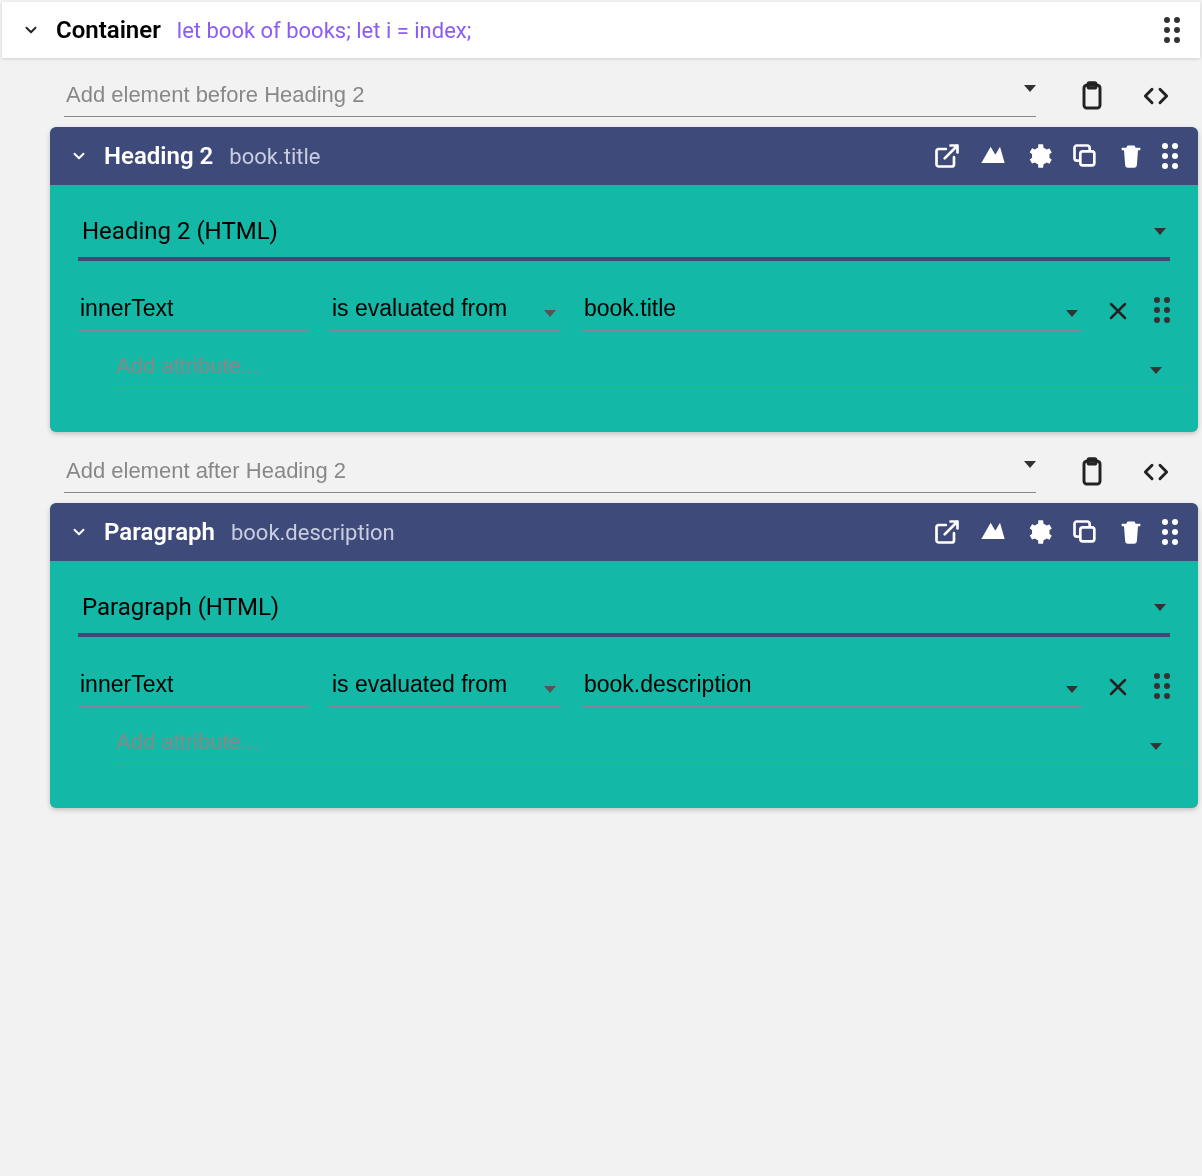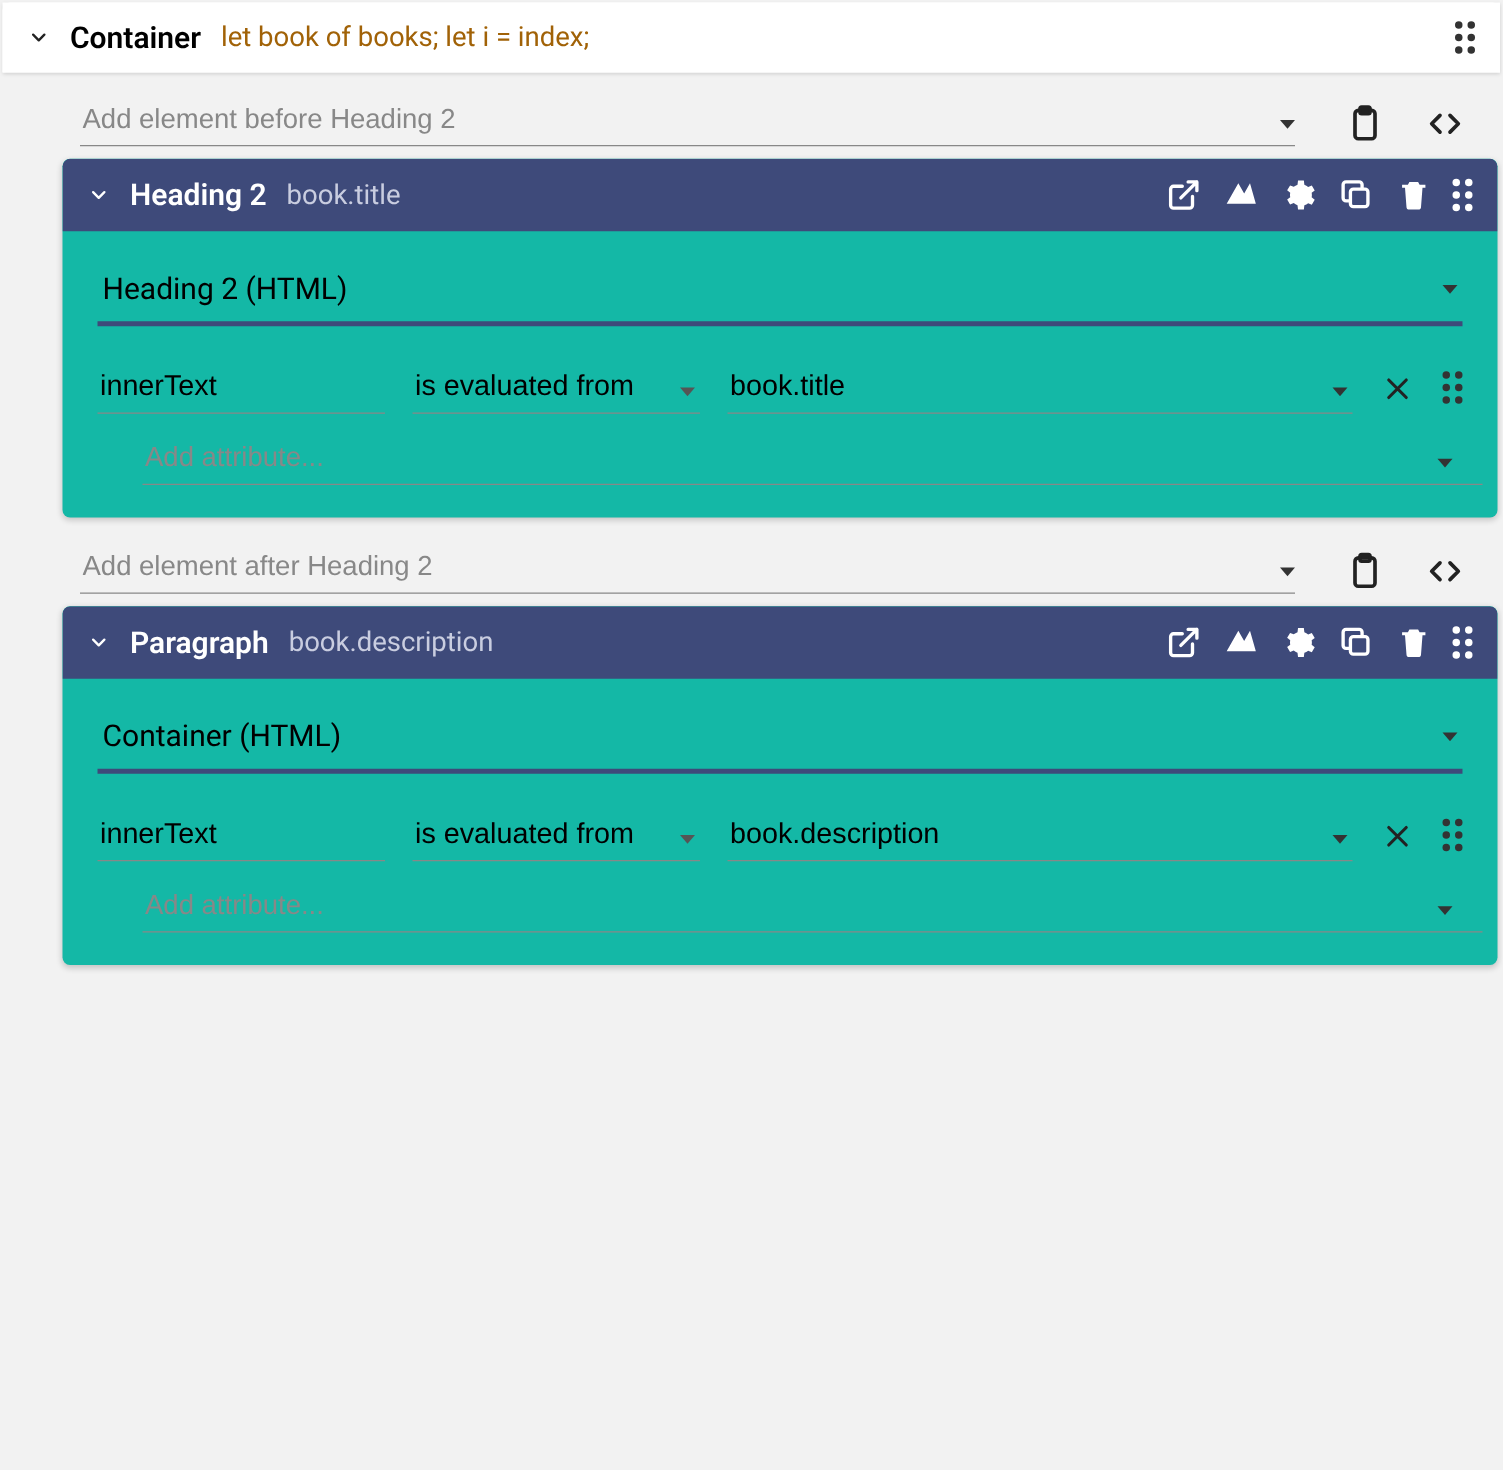--- a/index.html
+++ b/index.html
@@ -23,42 +23,42 @@
   }
   .header-white { background: #fff; border-radius: 6px 6px 0 0; }
   .header-dark { background: #3e4a7a; color: #fff; border-radius: 6px 6px 0 0; }
   .chevron {
     width: 18px; height: 18px;
     display: inline-flex; align-items: center; justify-content: center;
     cursor: pointer;
   }
   .chevron svg { width: 18px; height: 18px; }
   .title-bold { font-weight: 600; font-size: 24px; }
-  .title-sub { color: #a16207; font-size: 22px; font-weight: 400; }
+  .title-sub { color: #8b5cf6; font-size: 22px; font-weight: 400; }
   .header-dark .title-sub { color: #c9cde0; }
   .spacer { flex: 1; }
   .icon-btn {
     width: 30px; height: 30px;
     display: inline-flex; align-items: center; justify-content: center;
     cursor: pointer;
   }
   .icon-btn svg { width: 28px; height: 28px; }
   .dots-grid {
     display: grid;
     grid-template-columns: repeat(2, 6px);
     grid-template-rows: repeat(3, 6px);
     gap: 4px;
     cursor: grab;
   }
   .dots-grid span { width: 6px; height: 6px; background: currentColor; border-radius: 50%; }
   .dots-grid.black { color: #333; }
   .dots-grid.white { color: #fff; }
   .insert-row {
     display: flex;
-    align-items: flex-end;
+    align-items: center;
     padding: 10px 26px 10px 62px;
     gap: 28px;
   }
   .underline-input {
     flex: 1;
     border: none;
     border-bottom: 1.5px solid #888;
     background: transparent;
     font-size: 22px;
     padding: 8px 2px;
@@ -89,21 +89,21 @@
   .square-icon svg { width: 32px; height: 32px; stroke: #222; stroke-width: 2.2; fill: none; }
   .child-panel {
     margin-left: 48px;
     margin-right: 2px;
     background: #14b8a6;
     border-radius: 6px;
     box-shadow: 0 2px 5px rgba(0,0,0,0.2);
     overflow: hidden;
     margin-bottom: 8px;
   }
-  .body-area { padding: 22px 28px 0 28px; border-radius: 28px; }
+  .body-area { padding: 22px 28px 18px 28px; border-radius: 28px; }
   .type-select {
     border: none;
     border-bottom: 4px solid #3e4a7a;
     font-size: 24px;
     padding: 10px 4px 12px 4px;
     width: 100%;
     display: flex;
     align-items: center;
     justify-content: space-between;
     cursor: pointer;
@@ -339,21 +339,21 @@
         <span></span>
         <span></span>
         <span></span>
         <span></span>
         <span></span>
         <span></span>
       </span>
   </div>
   <div class="body-area">
     <div class="type-select">
-      <span>Container (HTML)</span>
+      <span>Paragraph (HTML)</span>
       <span style="border-left:6px solid transparent;border-right:6px solid transparent;border-top:7px solid #333;"></span>
     </div>
     <div class="attr-row">
       <input class="attr-input name" value="innerText" style="">
       <span class="op-wrap">
         <input class="attr-input op" value="is evaluated from" style="">
         <span class="caret"></span>
       </span>
       <span class="val-wrap">
         <input class="attr-input val" value="book.description" style="">

